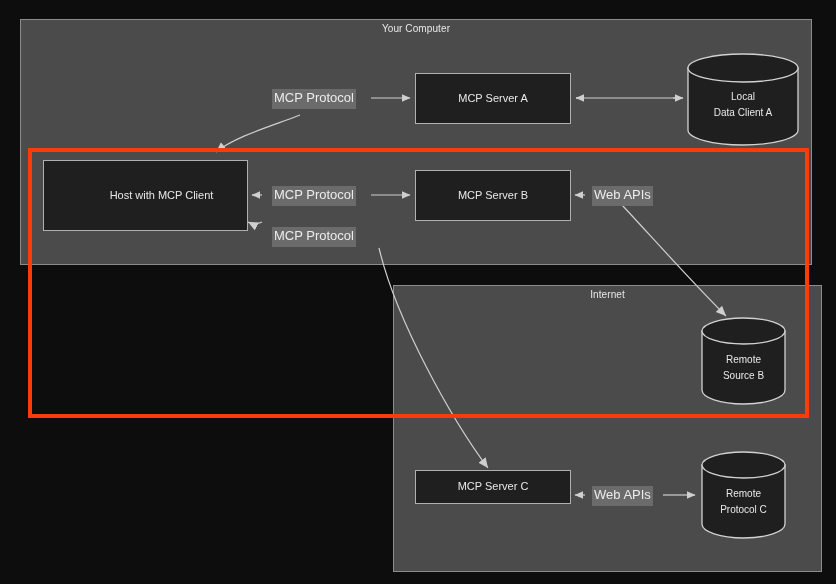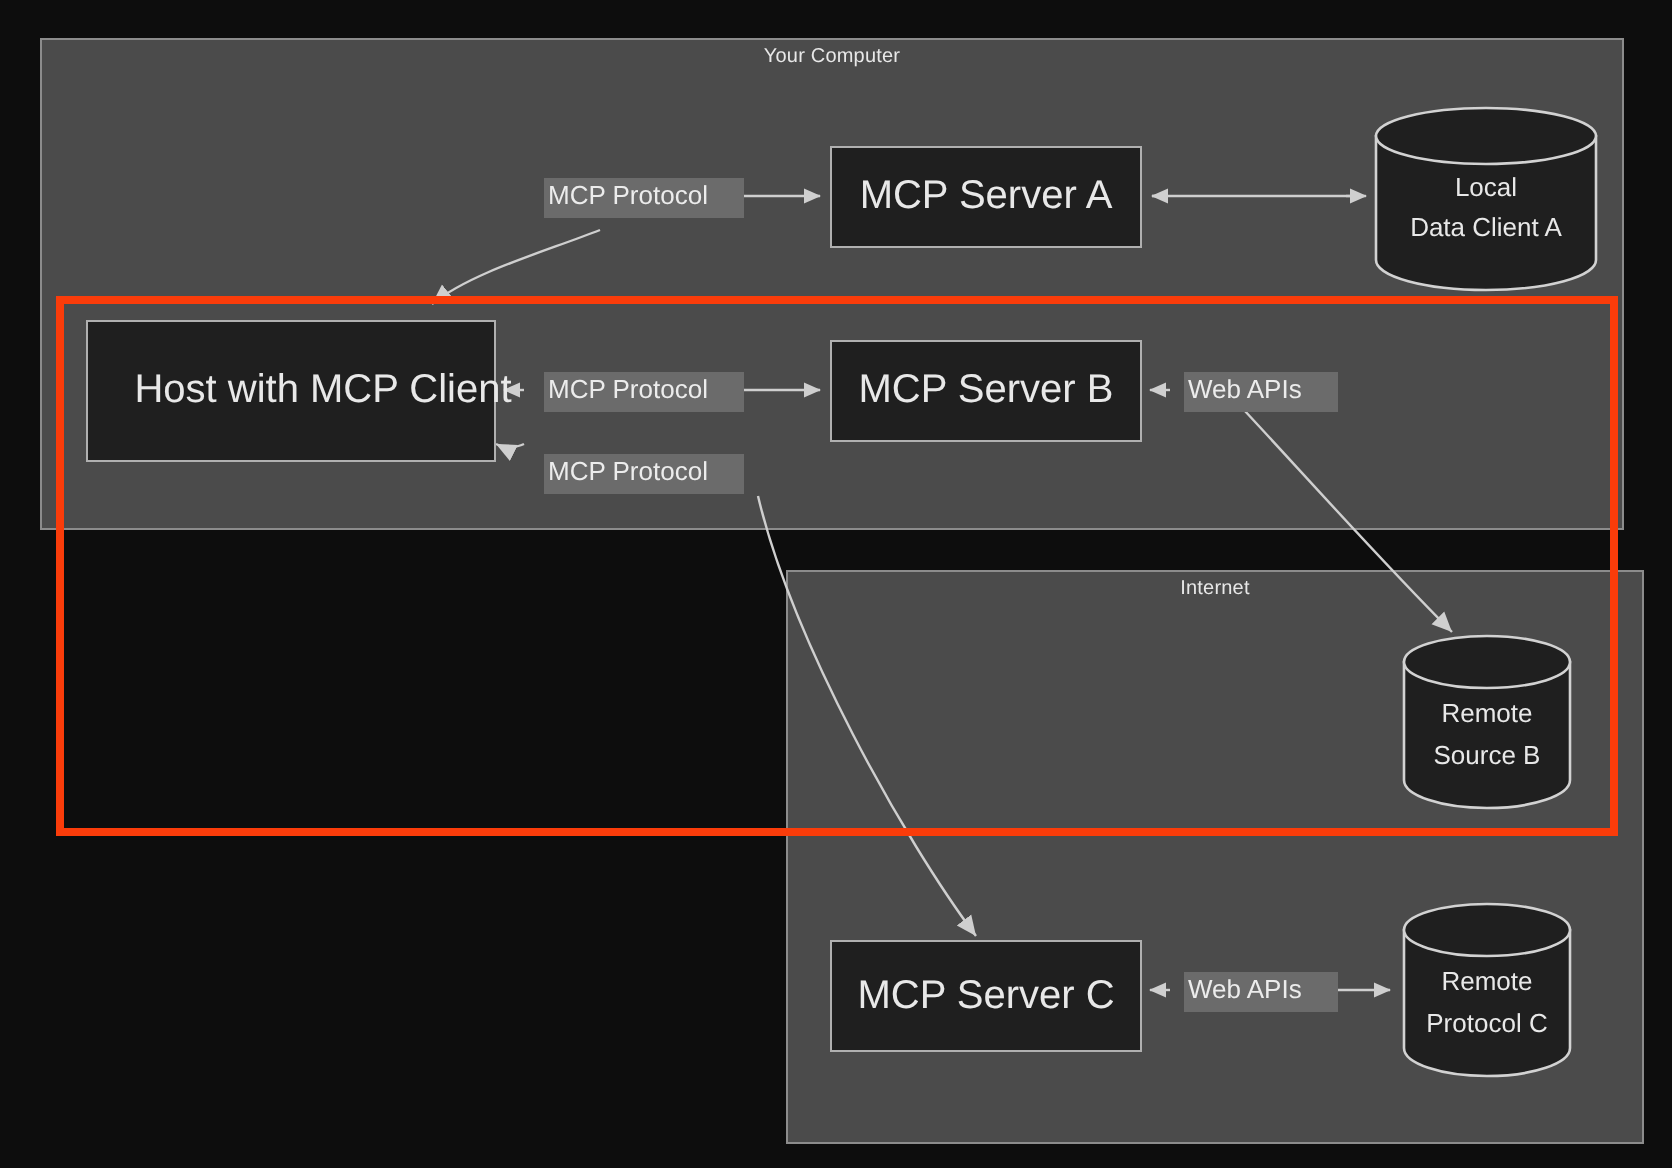--- a/index.html
+++ b/index.html
@@ -34,47 +34,47 @@
   .node-box {
     position: absolute;
     background: #1f1f1f;
     border: 1px solid #b0b0b0;
     box-sizing: border-box;
     display: flex;
     flex-direction: column;
     align-items: center;
     justify-content: center;
     color: #e8e8e8;
-    font-size: 20px;
+    font-size: 11px;
     line-height: 1.55;
     text-align: center;
   }
   .node-box span { display: block; white-space: nowrap; }
   .cyl {
     position: absolute;
   }
   .cyl-label {
     position: absolute;
     left: 0;
     right: 0;
     top: 50%;
     transform: translateY(-50%);
     text-align: center;
     color: #e8e8e8;
-    font-size: 13px;
+    font-size: 10px;
     line-height: 1.6;
     pointer-events: none;
   }
   .cyl-label span { display: block; white-space: nowrap; }
   .edge-label {
     position: absolute;
     background: #6b6b6b;
     color: #ececec;
     font-size: 13px;
-    padding: 2px 18px 3px 2px;
+    padding: 2px 2px 3px 2px;
     white-space: nowrap;
     line-height: 1.15;
   }
   .highlight-rect {
     position: absolute;
     border: 4px solid #fa3c0a;
     box-sizing: border-box;
     pointer-events: none;
   }
   svg.overlay {
@@ -171,21 +171,21 @@
   </div>
 
   <div class="node-box" style="left:43px; top:160px; width:205px; height:71px;padding-left:32px;">
     <span>Host with MCP Client</span>
   </div>
 
   <div class="node-box" style="left:415px; top:170px; width:156px; height:51px;text-align:right;">
     <span>MCP Server B</span>
   </div>
 
-  <div class="node-box" style="left:415px; top:470px; width:156px; height:56px;">
+  <div class="node-box" style="left:415px; top:470px; width:156px; height:34px;">
     <span>MCP Server C</span>
   </div>
 
   <div class="edge-label" style="left:272px; top:89px;">MCP Protocol</div>
 
   <div class="edge-label" style="left:272px; top:186px;">MCP Protocol</div>
 
   <div class="edge-label" style="left:272px; top:227px;">MCP Protocol</div>
 
   <div class="edge-label" style="left:592px; top:186px;">Web APIs</div>

